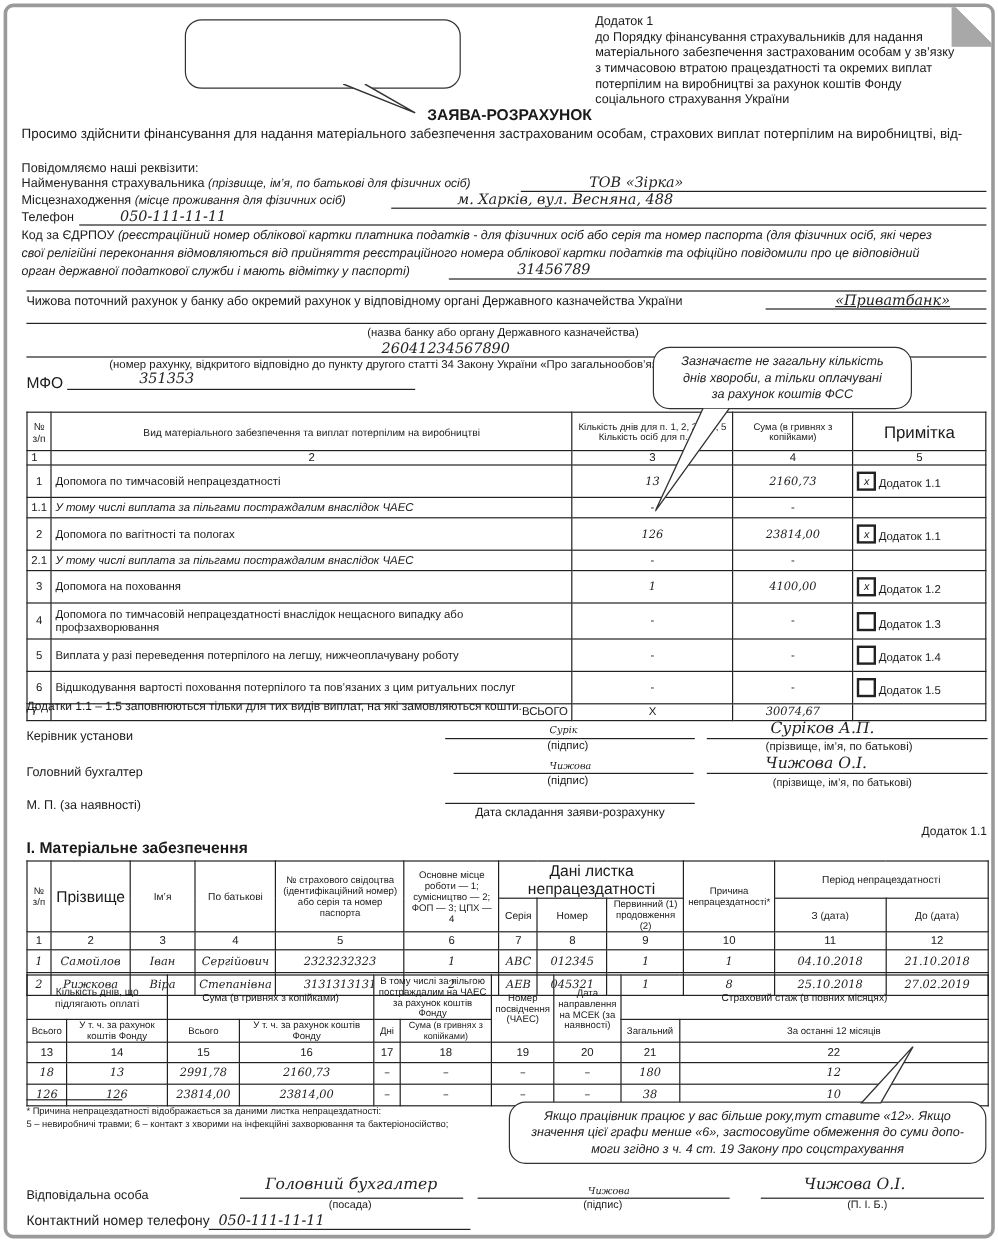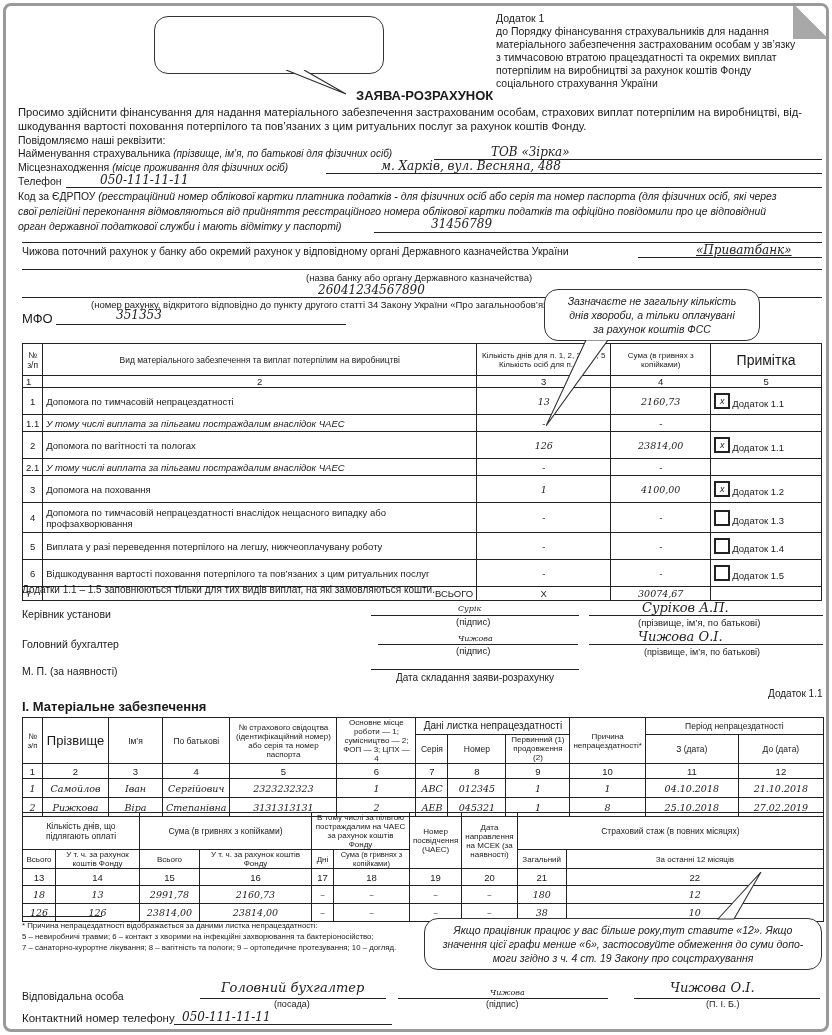--- a/index.html
+++ b/index.html
@@ -51,21 +51,20 @@
     <div></div>
     <div></div>
   </div>
   <svg class="abs" style="left:270px; top:64px;" width="80" height="28">
     <polyline points="10,0 70,24 28,0" fill="#fff" stroke="#333" stroke-width="1.2"></polyline>
   </svg>
 
   <div class="abs title" style="left:350px; top:82px;">ЗАЯВА-РОЗРАХУНОК</div>
   <div class="abs" style="left:12px; top:99px; font-size:11.2px; line-height:14px; width:800px;">
     <div>Просимо здійснити фінансування для надання матеріального забезпечення застрахованим особам, страхових виплат потерпілим на виробництві, від-</div>
-    <div>шкодування вартості поховання потерпілого та пов’язаних з цим ритуальних послуг за рахунок коштів Фонду.</div>
   </div>
   <div class="abs lbl" style="left:12px; top:128px;">Повідомляємо наші реквізити:</div>
 
   <div class="abs lbl" style="left:12px; top:141px;">
     <span>Найменування страхувальника</span>
     <span class="ilbl">(прізвище, ім’я, по батькові для фізичних осіб)</span>
   </div>
   <div class="line" style="left:428px; top:153px; width:388px;"></div>
   <div class="abs hand" style="left:485px; top:139px; font-size:12px;">ТОВ «Зірка»</div>
 
@@ -240,21 +239,21 @@
         <col>
     </colgroup>
     <tbody>
         <tr style="height:16px;">
       <td class="c" rowspan="2" style="font-size:8px;">№ з/п</td>
       <td class="c" rowspan="2" style="font-size:13px;">Прізвище</td>
       <td class="c" rowspan="2" style="font-size:8.5px;">Ім’я</td>
       <td class="c" rowspan="2" style="font-size:8.5px;">По батькові</td>
       <td class="c" rowspan="2" style="font-size:8px; line-height:9px;">№ страхового свідоцтва (ідентифікаційний номер) або серія та номер паспорта</td>
       <td class="c" rowspan="2" style="font-size:8px; line-height:9px;">Основне місце роботи — 1; сумісництво — 2; ФОП — 3; ЦПХ — 4</td>
-      <td class="c" colspan="3" style="font-size:10px;">Дані листка непрацездатності</td>
+      <td class="c" colspan="3" style="font-size:13px;">Дані листка непрацездатності</td>
       <td class="c" rowspan="2" style="font-size:8px; line-height:9px;">Причина непрацездатності*</td>
       <td class="c" colspan="2" style="font-size:8.5px;">Період непрацездатності</td>
     </tr>
     <tr style="height:22px;">
       <td class="c" style="font-size:8.5px;">Серія</td>
       <td class="c" style="font-size:8.5px;">Номер</td>
       <td class="c" style="font-size:8px; line-height:9px;">Первинний (1) продовження (2)</td>
       <td class="c" style="font-size:8.5px;">З (дата)</td>
       <td class="c" style="font-size:8.5px;">До (дата)</td>
     </tr>
@@ -371,21 +370,20 @@
       <td class="c">38</td>
       <td class="c">10</td>
     </tr>
   </tbody>
     </table>
 
   <div class="abs" style="left:16px; top:910px; width:80px; border-top:1px solid #222;"></div>
   <div class="abs" style="left:16px; top:914px; font-size:7.8px; line-height:11px;">
     <div>* Причина непрацездатності відображається за даними листка непрацездатності:</div>
     <div>5 – невиробничі травми; 6 – контакт з хворими на інфекційні захворювання та бактеріоносійство;</div>
-    <div>7 – санаторно-курортне лікування; 8 – вагітність та пологи; 9 – ортопедичне протезування; 10 – догляд.</div>
   </div>
 
   <div class="bubble" style="left:418px; top:912px; width:398px; height:52px; font-size:10.5px;">
     <div>Якщо працівник працює у вас більше року,тут ставите «12». Якщо</div>
     <div>значення цієї графи менше «6», застосовуйте обмеження до суми допо-</div>
     <div>моги згідно з ч. 4 ст. 19 Закону про соцстрахування</div>
   </div>
   <svg class="abs" style="left:700px; top:866px;" width="60" height="48">
     <polygon points="12,47 55,0 28,47" fill="#fff" stroke="#333" stroke-width="1.1"></polygon>
   </svg>

